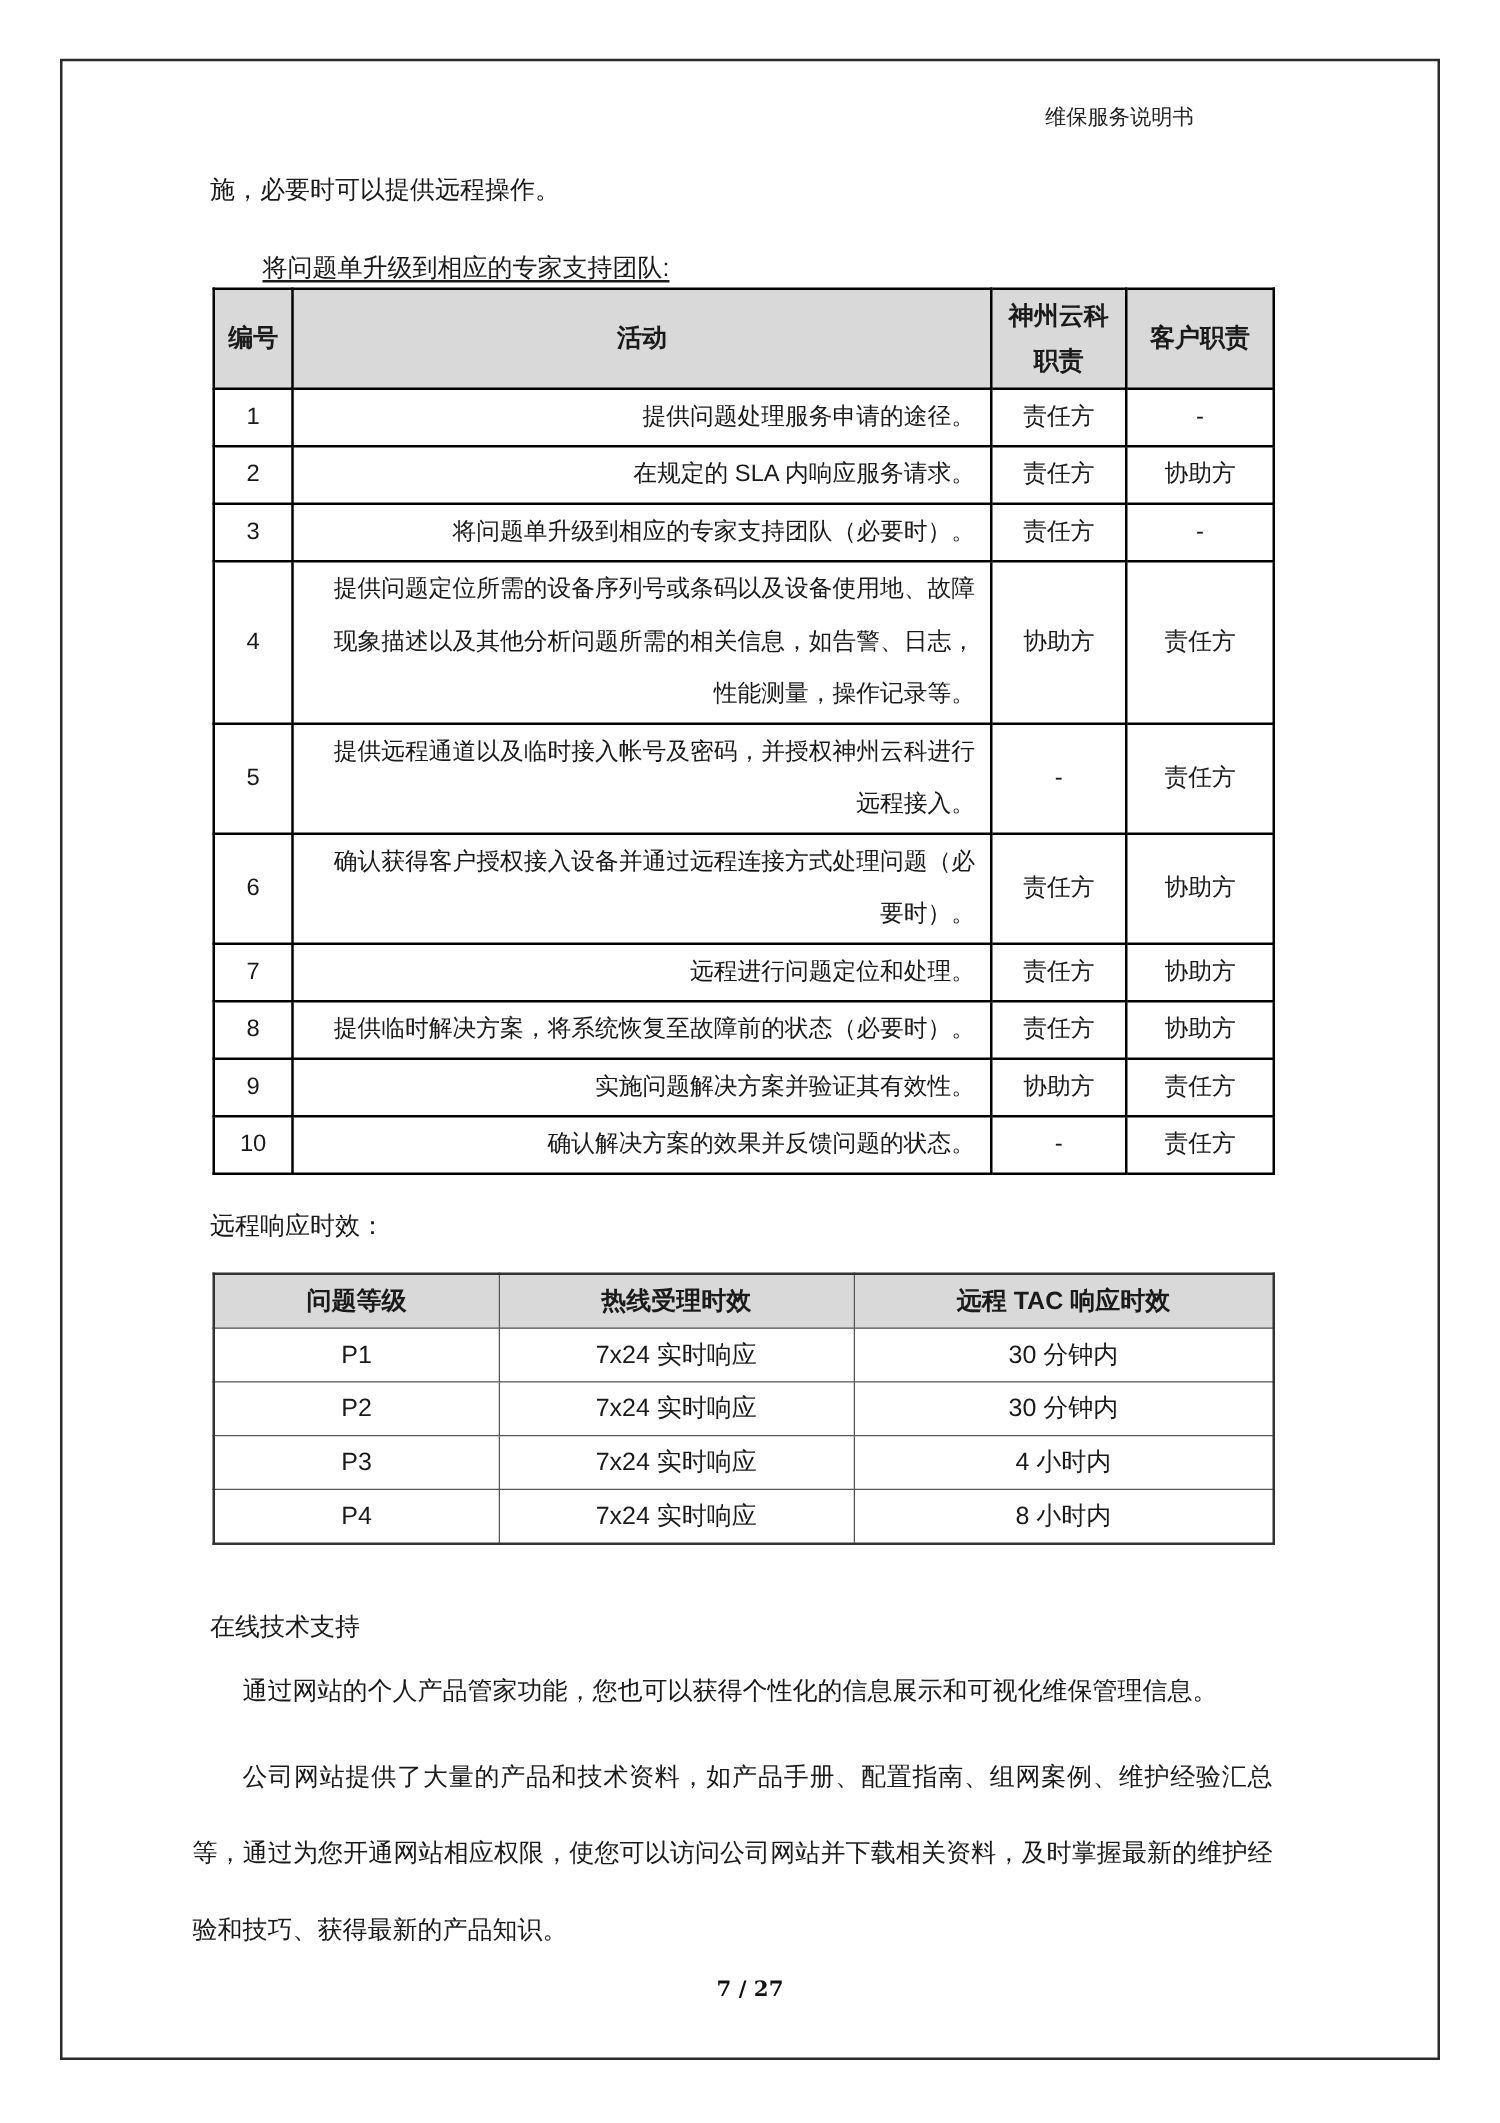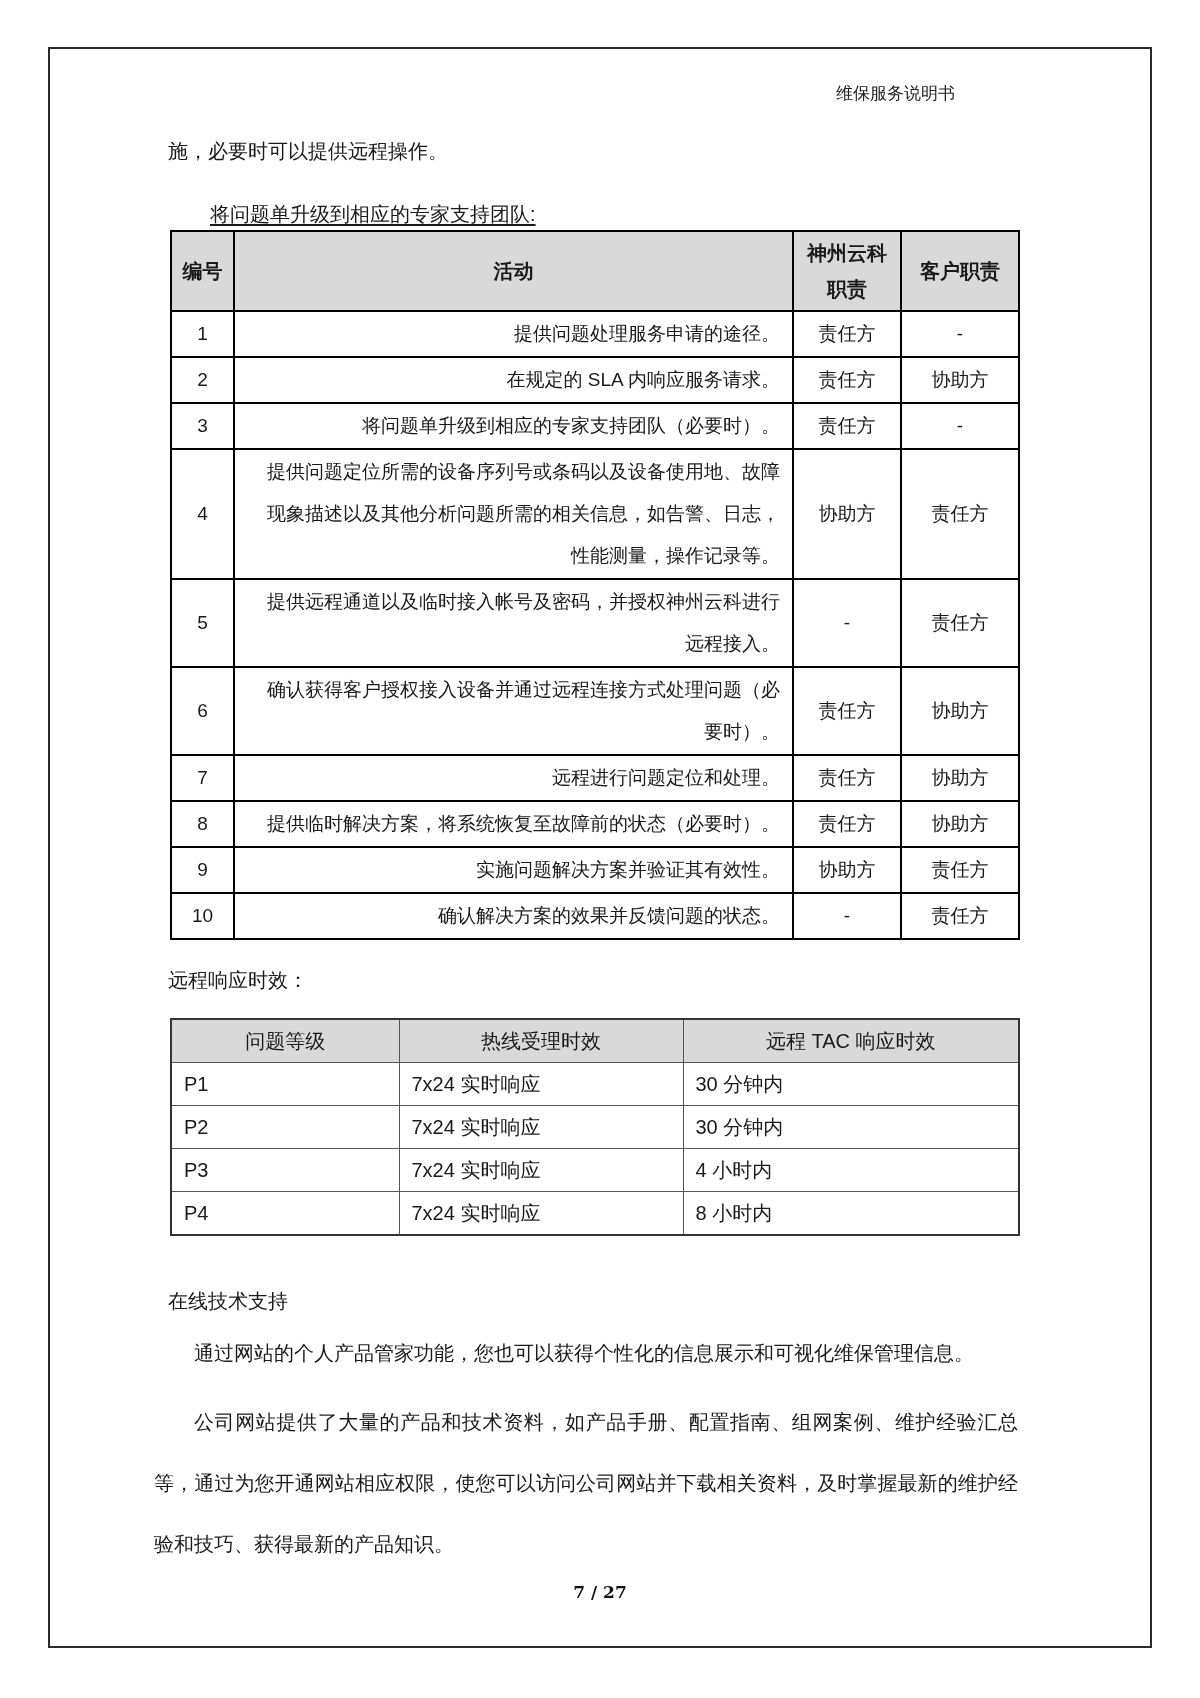--- a/index.html
+++ b/index.html
@@ -34,26 +34,26 @@
     font-size:19px; line-height:42px; padding:1px 6px;
     text-align:center; vertical-align:middle;
   }
   .t1 td.activity { text-align:right; padding-left:14px; padding-right:12px; }
   .t1 .two-line span { display:block; }
 
   
   .t2 { margin-top:24px; border:2px solid #333; }
   .t2 th, .t2 td { border:1px solid #555; }
   .t2 th {
-    background:#d9d9d9; font-size:20px; font-weight:normal;
+    background:#d9d9d9; font-size:20px; font-weight:bold;
     line-height:38px; padding:2px 4px; vertical-align:middle;
   }
   .t2 td {
-    font-size:20px; line-height:40px; padding:1px 12px;
-    text-align:left; vertical-align:middle;
+    font-size:20px; line-height:40px; padding:1px 0;
+    text-align:center; vertical-align:middle;
   }
 
   .section-title { font-size:20px; margin:27px 0 0 14px; }
   .support-heading { font-size:20px; margin:52px 0 0 14px; }
   .support-para {
     font-size:20px; line-height:61px; text-align:justify;
     text-indent:2em; margin:8px 0 0 0;
   }
   .doc-footer {
     position:absolute; top:1582px; left:0; width:1200px; text-align:center;

